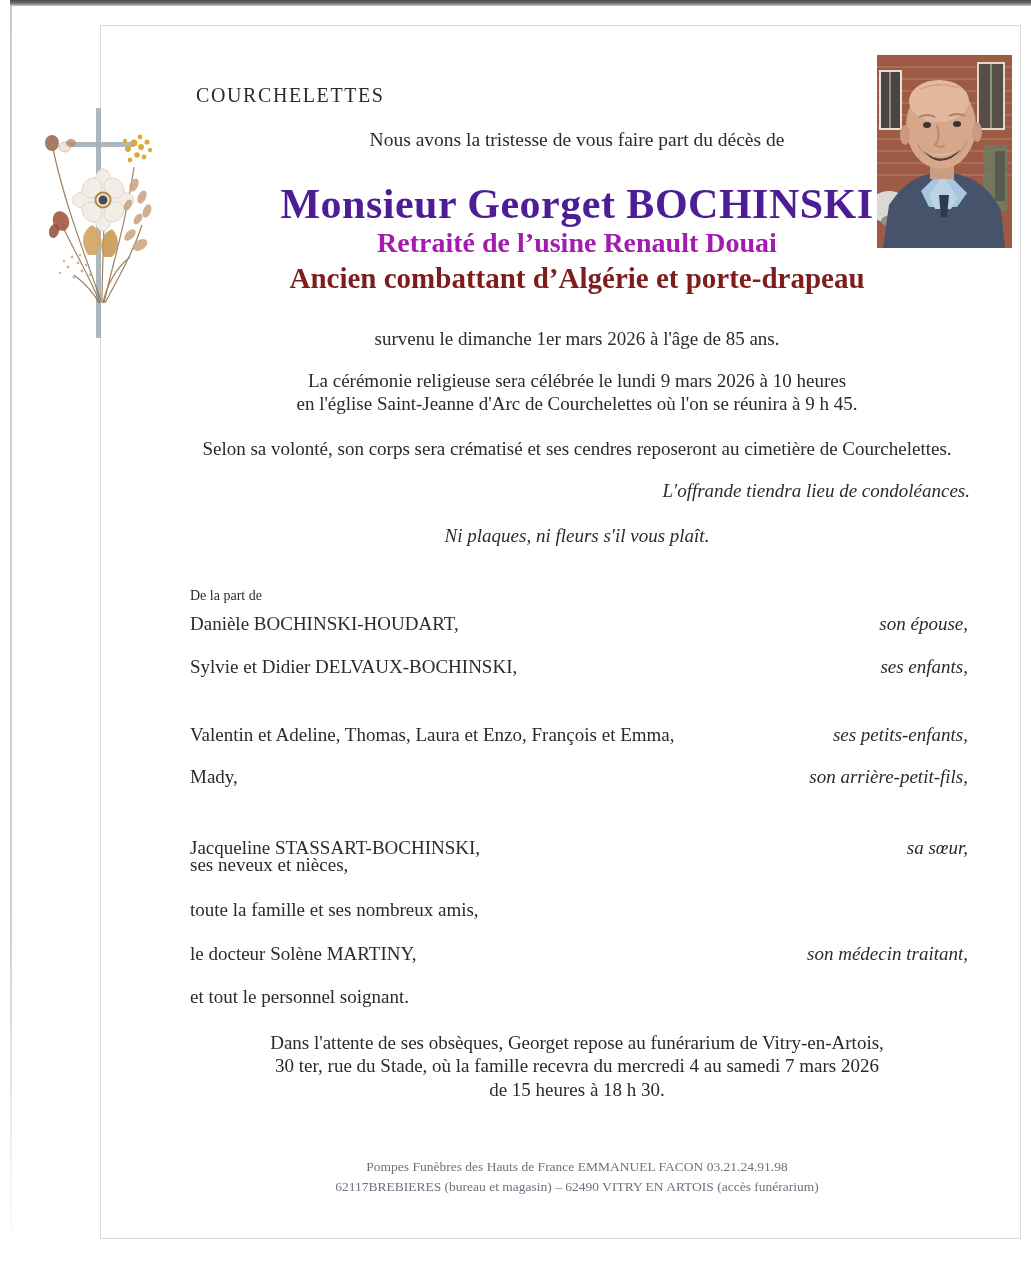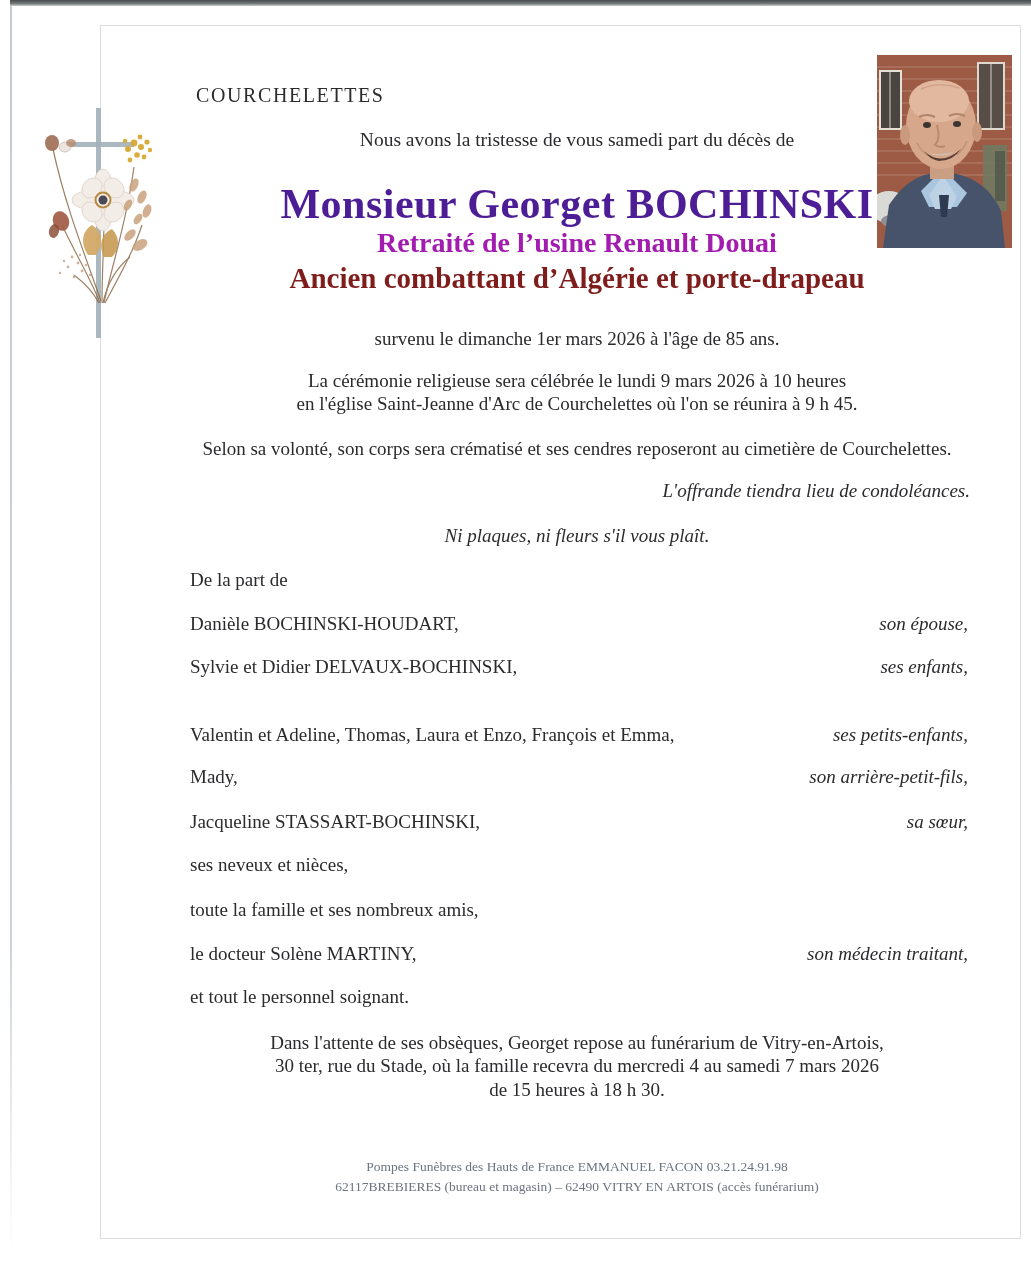--- a/index.html
+++ b/index.html
@@ -21,21 +21,21 @@
   .intro{top:128px;font-size:19.5px;}
   .bigname{top:193px;font-size:42px;font-weight:bold;letter-spacing:0.5px;color:#4c1d95;}
   .sub1{top:231px;font-size:28px;font-weight:bold;color:#a21caf;}
   .sub2{top:267px;font-size:29px;font-weight:bold;color:#7f1d1d;}
   .survenu{top:327px;}
   .cer1{top:369px;}
   .cer2{top:392px;}
   .cremation{top:437px;}
   .offering{position:absolute;right:61px;top:480px;font-size:19px;font-style:italic;margin-left:20px;}
   .noflowers{top:524px;font-style:italic;}
-  .fromlabel{position:absolute;left:190px;top:569px;font-size:19px;}
+  .fromlabel{position:absolute;left:190px;top:588px;font-size:14px;}
   .frow{position:absolute;left:190px;right:63px;display:flex;justify-content:space-between;
     align-items:flex-end;font-size:19px;line-height:23px;}
   .frel{font-style:italic;white-space:nowrap;padding-left:12px;}
   .fline{display:block;}
   .c1{top:1031px;}
   .c2{top:1054px;}
   .c3{top:1078px;}
   .foot{position:absolute;left:123px;width:908px;text-align:center;color:#6b7380;font-size:13.5px;line-height:20px;}
   .f1{top:1157px;}
   .f2{top:1177px;}
@@ -161,21 +161,21 @@
       <path d="M47,96 Q64,112 84,94 Q76,106 62,106 Q52,104 47,96 Z" fill="#5a3f35"></path>
       <path d="M52,98 Q64,104 79,96 Q66,101 52,98 Z" fill="#cfc3b3"></path>
       <path d="M40,88 Q44,96 50,100" stroke="#bb8a6e" stroke-width="1.5" fill="none" opacity="0.7"></path>
       <path d="M90,86 Q86,95 80,100" stroke="#bb8a6e" stroke-width="1.5" fill="none" opacity="0.7"></path>
       <path d="M44,34 Q62,26 82,33" stroke="#c49579" stroke-width="1.5" fill="none" opacity="0.6"></path>
     </svg>
   </div>
 
   <div class="commune">COURCHELETTES</div>
 
-  <div class="line intro">Nous avons la tristesse de vous samedi part du décès de</div>
+  <div class="line intro">Nous avons la tristesse de vous faire part du décès de</div>
   <div class="line bigname">Monsieur Georget BOCHINSKI</div>
   <div class="line sub1">Retraité de l’usine Renault Douai</div>
   <div class="line sub2">Ancien combattant d’Algérie et porte-drapeau</div>
   <div class="line survenu">survenu le dimanche 1er mars 2026 à l'âge de 85 ans.</div>
   <div class="line cer1">La cérémonie religieuse sera célébrée le lundi 9 mars 2026 à 10 heures</div>
   <div class="line cer2">en l'église Saint-Jeanne d'Arc de Courchelettes où l'on se réunira à 9 h 45.</div>
   <div class="line cremation">Selon sa volonté, son corps sera crématisé et ses cendres reposeront au cimetière de Courchelettes.</div>
   <div class="offering">L'offrande tiendra lieu de condoléances.</div>
   <div class="line noflowers">Ni plaques, ni fleurs s'il vous plaît.</div>
 
@@ -196,21 +196,21 @@
   <div class="frow" style="top:723px">
     <span class="fname">Valentin et Adeline, Thomas, Laura et Enzo, François et Emma,</span>
     <span class="frel">ses petits-enfants,</span>
   </div>
 
   <div class="frow" style="top:765px">
     <span class="fname">Mady,</span>
     <span class="frel">son arrière-petit-fils,</span>
   </div>
 
-  <div class="frow" style="top:810px">
+  <div class="frow" style="top:836px">
     <span class="fname">Jacqueline STASSART-BOCHINSKI,</span>
     <span class="frel">sa sœur,</span>
   </div>
 
   <div class="frow" style="top:853px">
     <span class="fname">ses neveux et nièces,</span>
   </div>
 
   <div class="frow" style="top:898px">
     <span class="fname">toute la famille et ses nombreux amis,</span>

